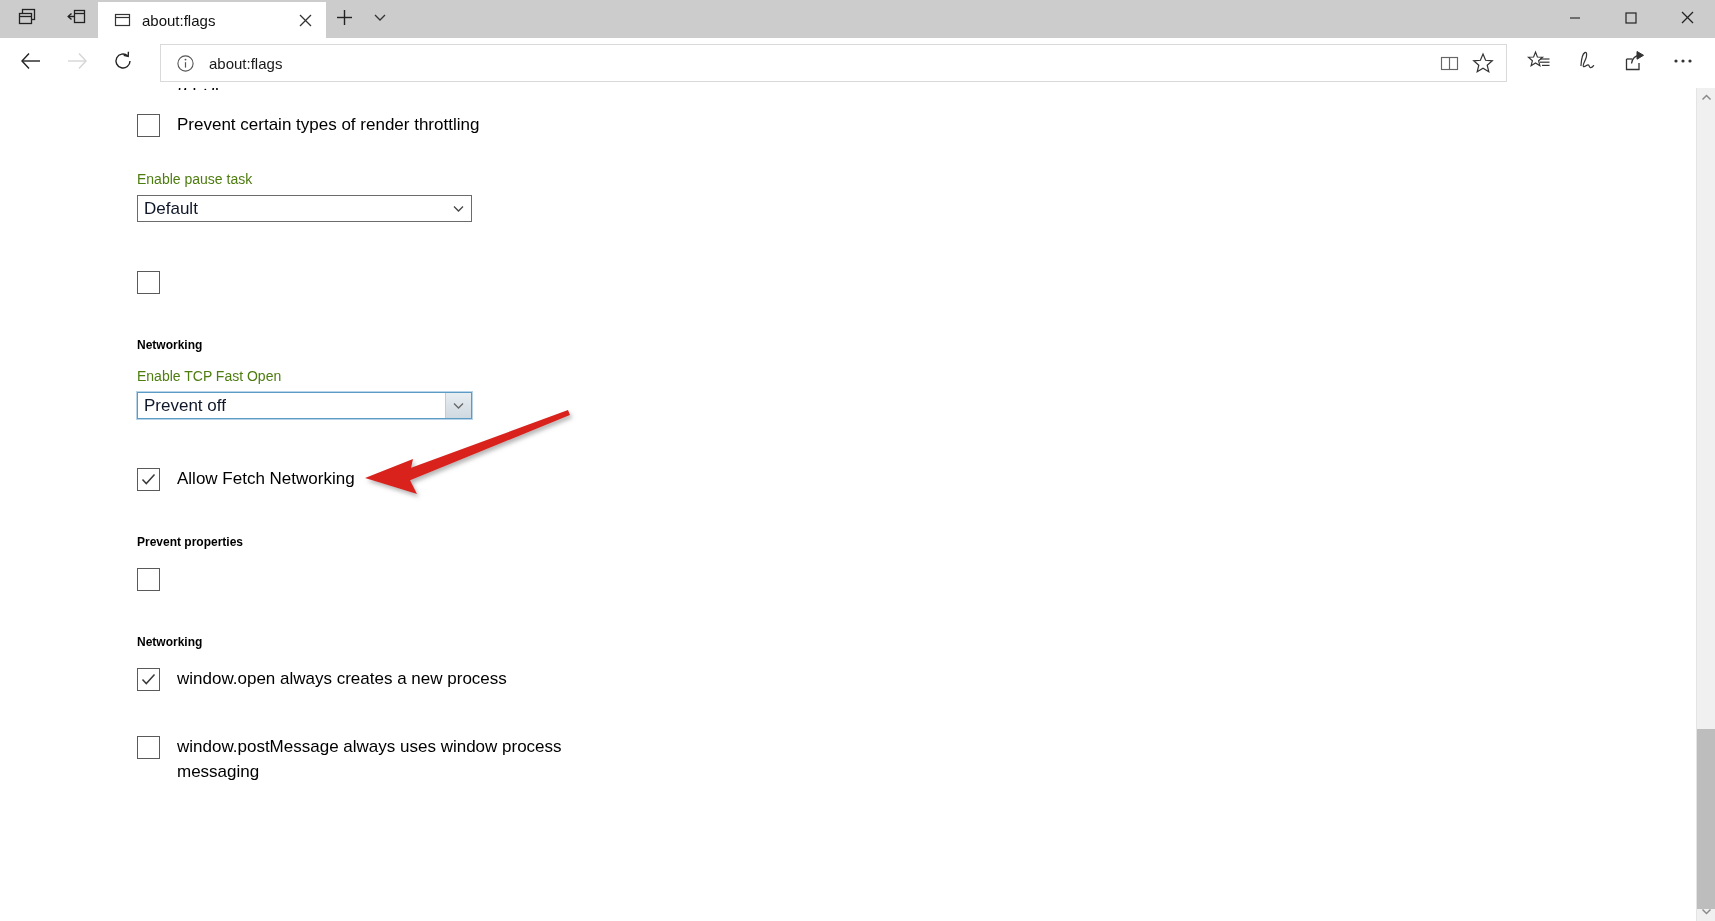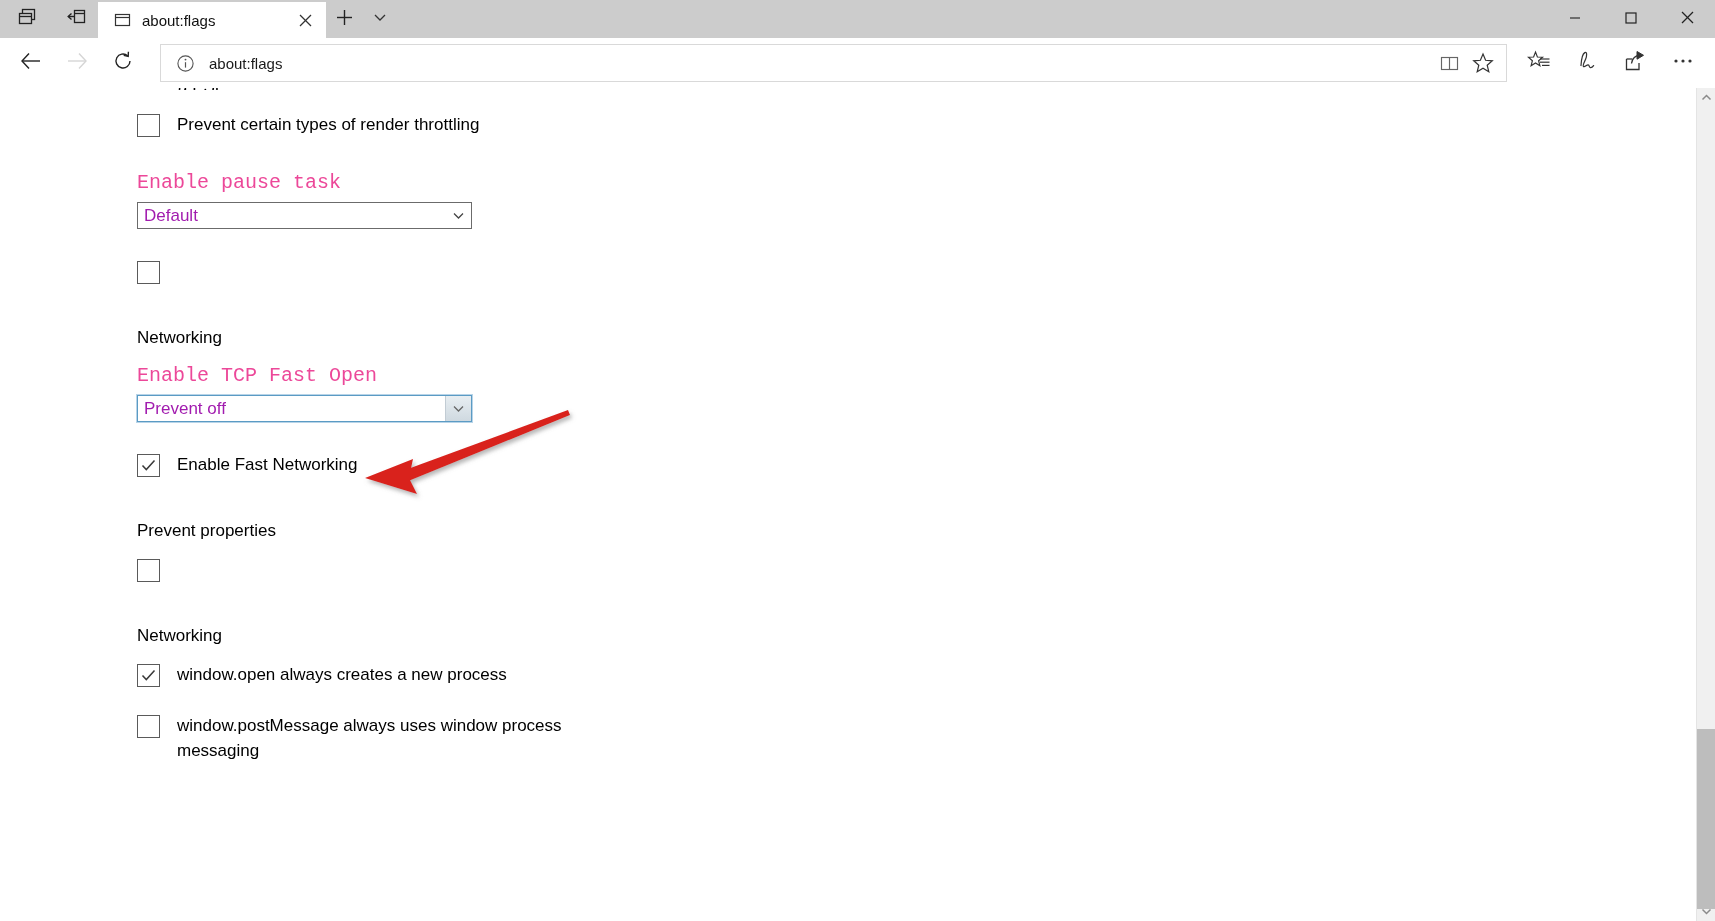--- a/index.html
+++ b/index.html
@@ -122,59 +122,58 @@
     font-size: 17px;
     color: #000;
   }
   .clipped-line {
     font-size: 17px; color: #000;
     line-height: 22px;
     margin: 0 0 22px 41px;
     height: 14px; overflow: hidden;
   }
   .section-head {
-    font-size: 17px;
-    font-weight: normal;
+    font-size: 12px;
+    font-weight: bold;
     color: #000;
     margin: 0 0 16px 0;
   }
   .row-check {
     display: flex; align-items: flex-start;
-    margin: 0 0 4px 0;
+    margin: 17px 0 4px 0;
   }
   .cbox {
     width: 23px; height: 23px; flex: 0 0 23px;
     border: 1px solid #5a5a5a;
     background: #ffffff;
     margin-top: 2px;
     display: flex; align-items: center; justify-content: center;
     cursor: pointer;
   }
   .cbox-label {
     font-size: 17px; color: #000;
     line-height: 25px;
     margin-left: 17px;
     max-width: 470px;
   }
   .field-label {
-    font-size: 20px; color: #ec4899;
+    font-size: 14px; color: #4d7c0f;
     margin: 0 0 8px 0;
-    font-family: Liberation Mono, monospace;
   }
   .sel {
     width: 335px; height: 27px;
     border: 1px solid #6b6b6b;
     background: #ffffff;
     display: flex; align-items: center;
     cursor: pointer;
     position: relative;
   }
   .sel-text {
     flex: 1 1 auto;
-    font-size: 17px; color: #a21caf;
+    font-size: 17px; color: #0f172a;
     padding-left: 6px;
     white-space: nowrap; overflow: hidden;
   }
   .sel-arrow {
     width: 26px; height: 25px; flex: 0 0 26px;
     display: flex; align-items: center; justify-content: center;
   }
   .sel.focused {
     border: 1px solid #5b9bc4;
     outline: 1px solid #b8d4e8;
@@ -447,21 +446,21 @@
     </div>
 
     <div class="gap-md"></div>
 
     <div class="row-check">
       <span class="cbox">
         <svg width="17" height="17" viewBox="0 0 17 17">
           <path d="M2.5 8.5 L6.3 12.6 L14.5 3.6" fill="none" stroke="#3a3a3a" stroke-width="1.5"></path>
         </svg>
       </span>
-      <span class="cbox-label">Enable Fast Networking</span>
+      <span class="cbox-label">Allow Fetch Networking</span>
     </div>
 
     <div class="gap-lg"></div>
 
     <div class="section-head">Prevent properties</div>
 
     <div class="row-check">
       <span class="cbox"></span>
     </div>
 

